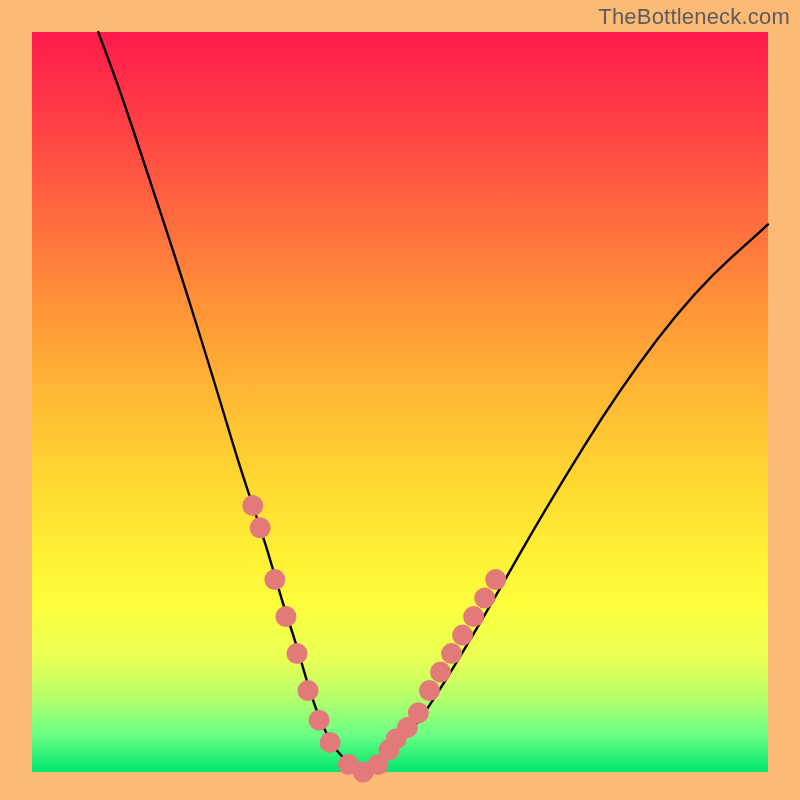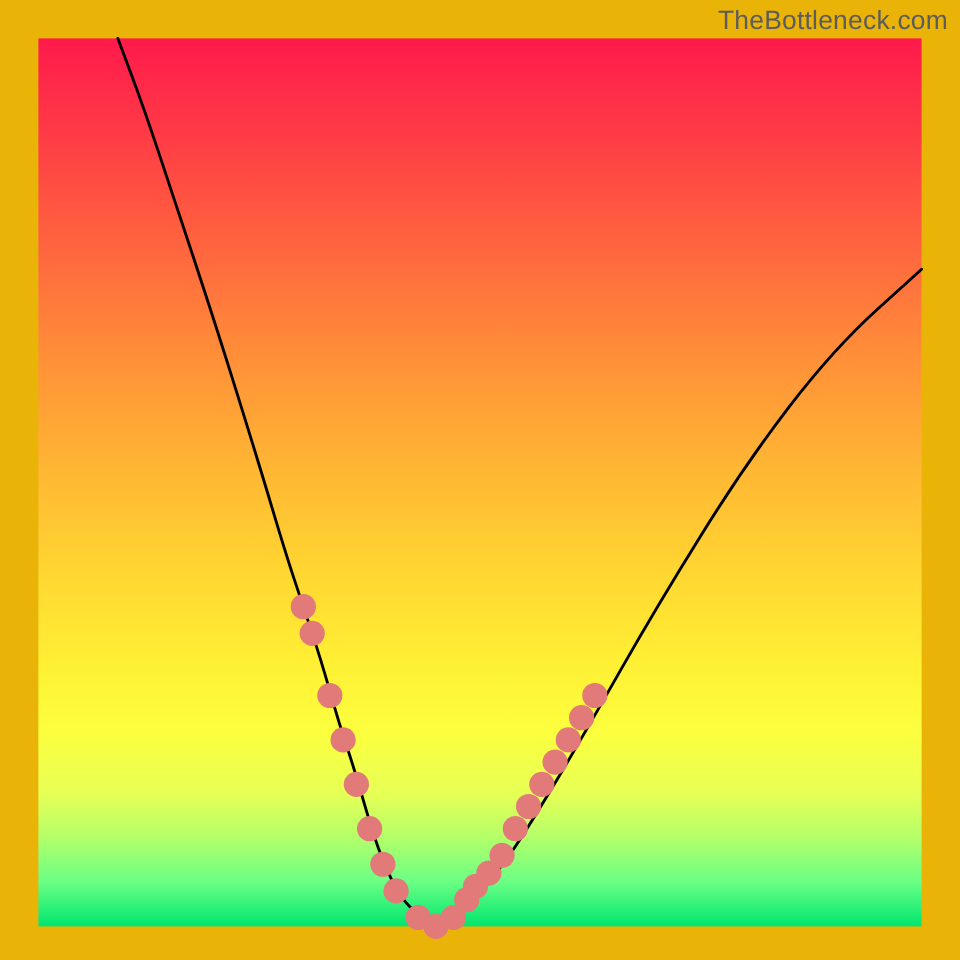--- a/index.html
+++ b/index.html
@@ -10,21 +10,21 @@
     overflow: hidden;
     background: #000;
     font-family: Arial, Helvetica, sans-serif;
   }
   .frame {
     position: absolute;
     left: 0;
     top: 0;
     width: 800px;
     height: 800px;
-    background: #eab308;
+    background: #fdba74;
   }
   .plot {
     position: absolute;
     left: 32px;
     top: 32px;
     width: 736px;
     height: 740px;
     background: linear-gradient(to bottom,
       #ff1a4c 0%,
       #ff3f45 12%,

